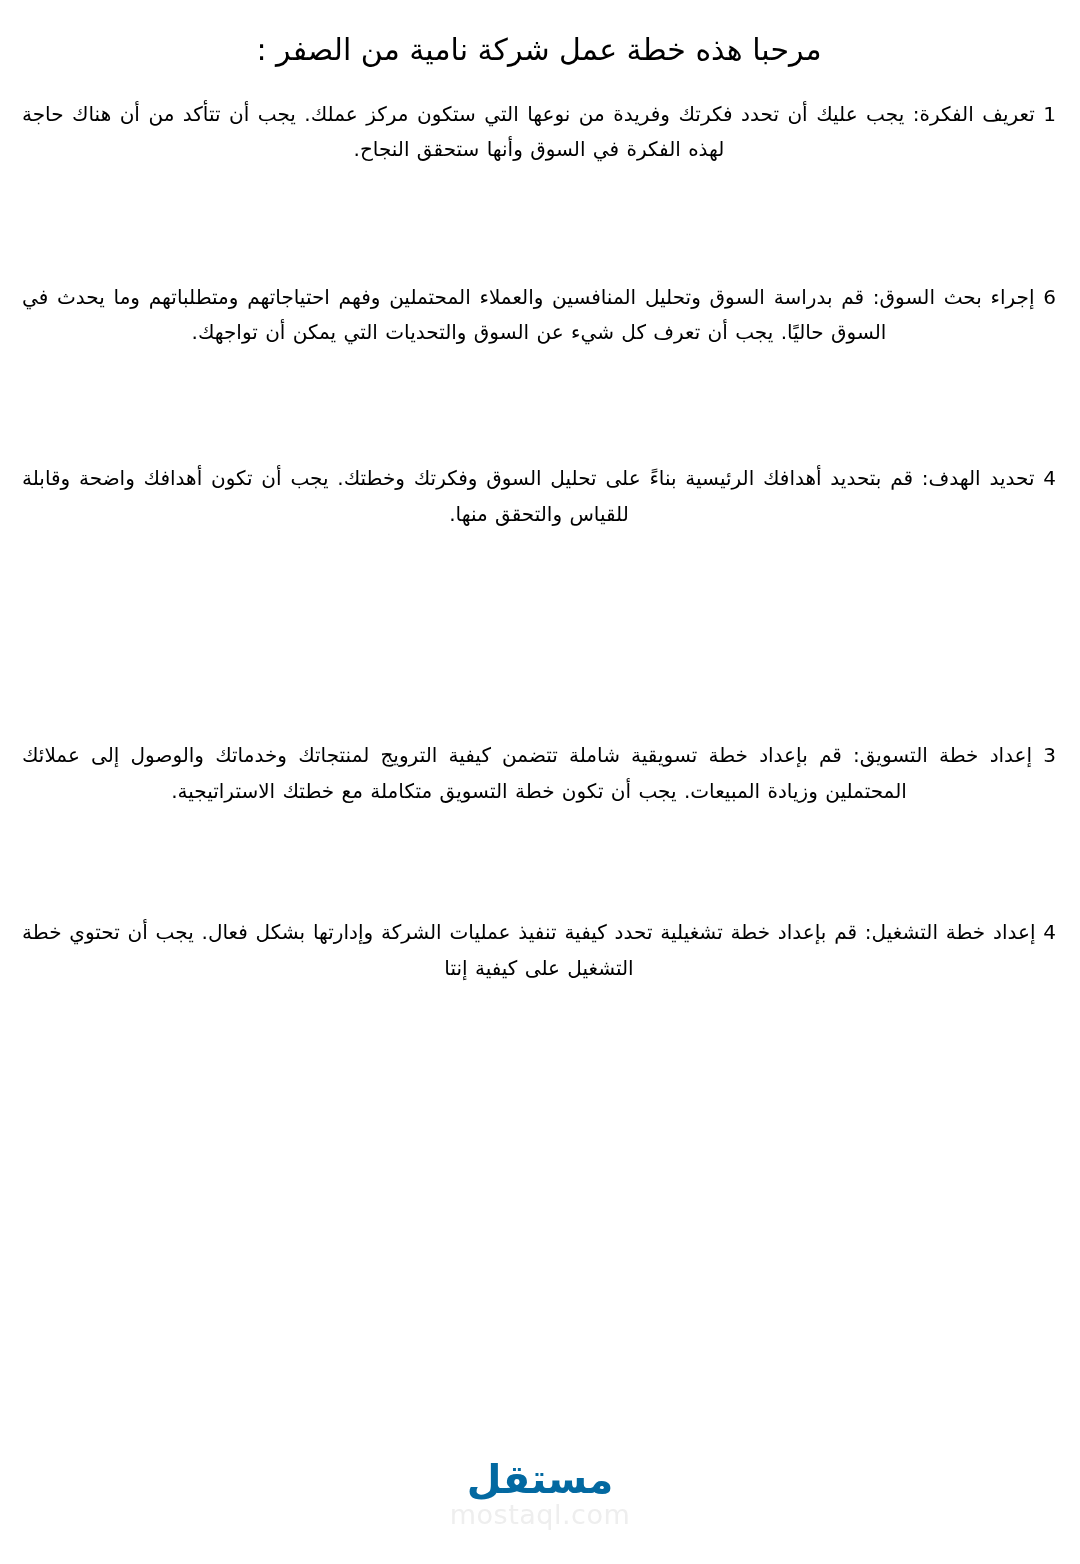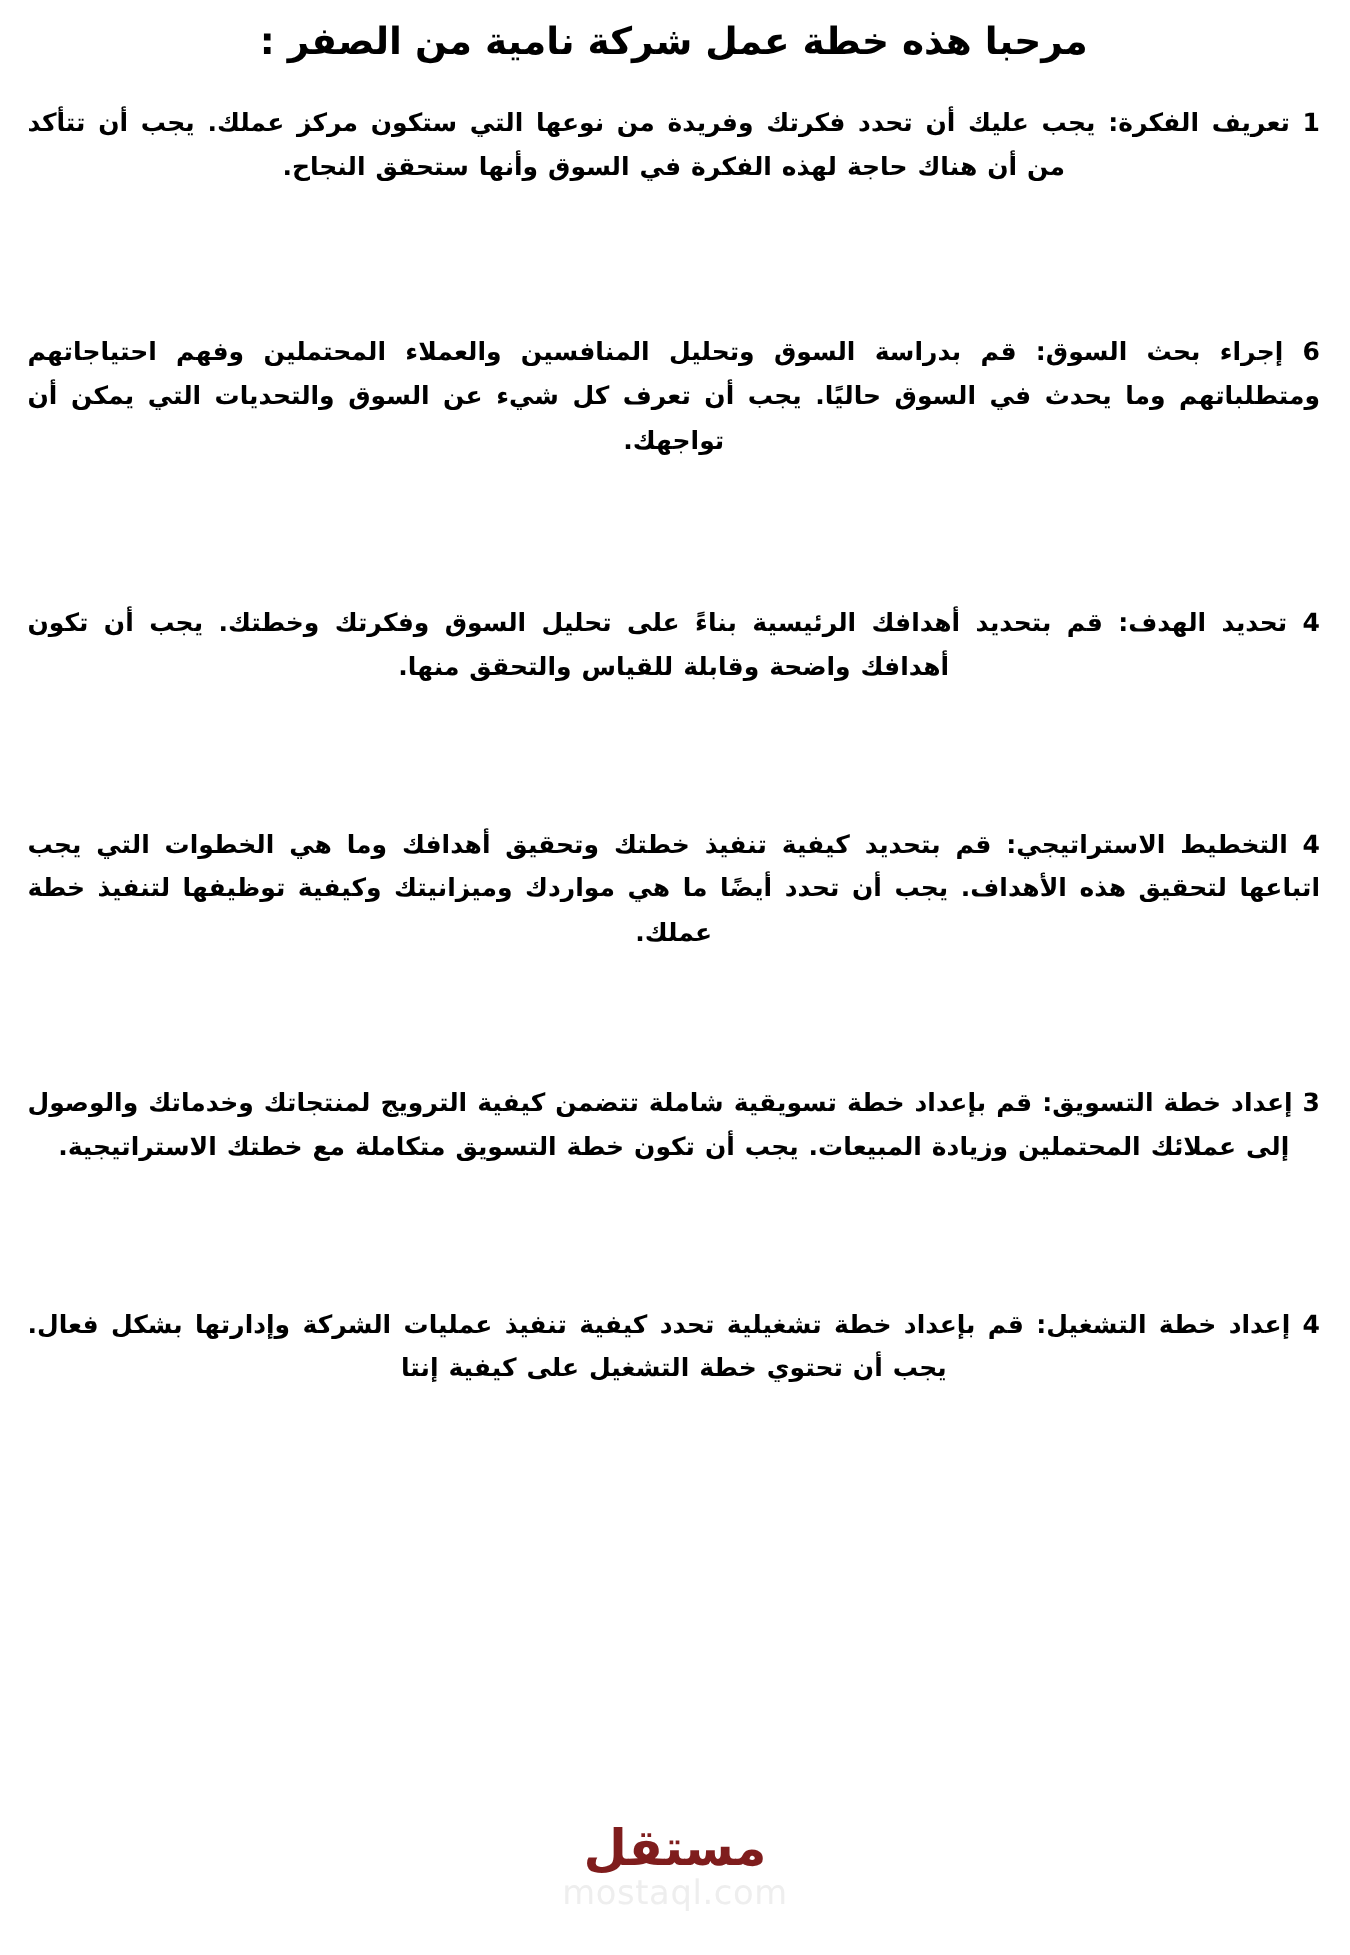--- a/index.html
+++ b/index.html
@@ -21,27 +21,26 @@
   .page {
     position: absolute;
     inset: 0;
     background: #ffffff;
     box-sizing: border-box;
     padding: 0;
   }
 
   .doc-body {
     position: absolute;
-    top: 10px;
+    top: 26px;
     right: 24px;
     left: 22px;
     direction: rtl;
     text-align: justify;
     text-align-last: center;
-    font-weight: bold;
   }
 
   
   .intro {
     direction: rtl;
     text-align: center;
     font-size: 30px;
     line-height: 1.62;
     letter-spacing: 0;
     margin: 0 0 4px 0;
@@ -76,21 +75,21 @@
     flex-direction: column;
     align-items: center;
     justify-content: flex-end;
     gap: 2px;
     user-select: none;
   }
   .wm-mark {
     direction: rtl;
     font-size: 40px;
     line-height: 1;
-    color: #7f1d1d;
+    color: #0369a1;
     letter-spacing: 1px;
     font-family: "DejaVu Sans", "Liberation Sans", sans-serif;
     font-weight: 700;
   }
   .wm-domain {
     font-size: 27px;
     line-height: 1;
     color: #eeeeee;
     letter-spacing: 0.5px;
     direction: ltr;
@@ -113,21 +112,20 @@
     <div class="gap-a"></div>
 
     <p class="section">6 إجراء بحث السوق: قم بدراسة السوق وتحليل المنافسين والعملاء المحتملين وفهم احتياجاتهم ومتطلباتهم وما يحدث في السوق حاليًا. يجب أن تعرف كل شيء عن السوق والتحديات التي يمكن أن تواجهك.</p>
 
     <div class="gap-b"></div>
 
     <p class="section">4 تحديد الهدف: قم بتحديد أهدافك الرئيسية بناءً على تحليل السوق وفكرتك وخطتك. يجب أن تكون أهدافك واضحة وقابلة للقياس والتحقق منها.</p>
 
     <div class="gap-c"></div>
 
-    <p class="section">4 التخطيط الاستراتيجي: قم بتحديد كيفية تنفيذ خطتك وتحقيق أهدافك وما هي الخطوات التي يجب اتباعها لتحقيق هذه الأهداف. يجب أن تحدد أيضًا ما هي مواردك وميزانيتك وكيفية توظيفها لتنفيذ خطة عملك.</p>
 
     <div class="gap-d"></div>
 
     <p class="section">3 إعداد خطة التسويق: قم بإعداد خطة تسويقية شاملة تتضمن كيفية الترويج لمنتجاتك وخدماتك والوصول إلى عملائك المحتملين وزيادة المبيعات. يجب أن تكون خطة التسويق متكاملة مع خطتك الاستراتيجية.</p>
 
     <div class="gap-e"></div>
 
     <p class="section">4 إعداد خطة التشغيل: قم بإعداد خطة تشغيلية تحدد كيفية تنفيذ عمليات الشركة وإدارتها بشكل فعال. يجب أن تحتوي خطة التشغيل على كيفية إنتا</p>
 
   </div>

